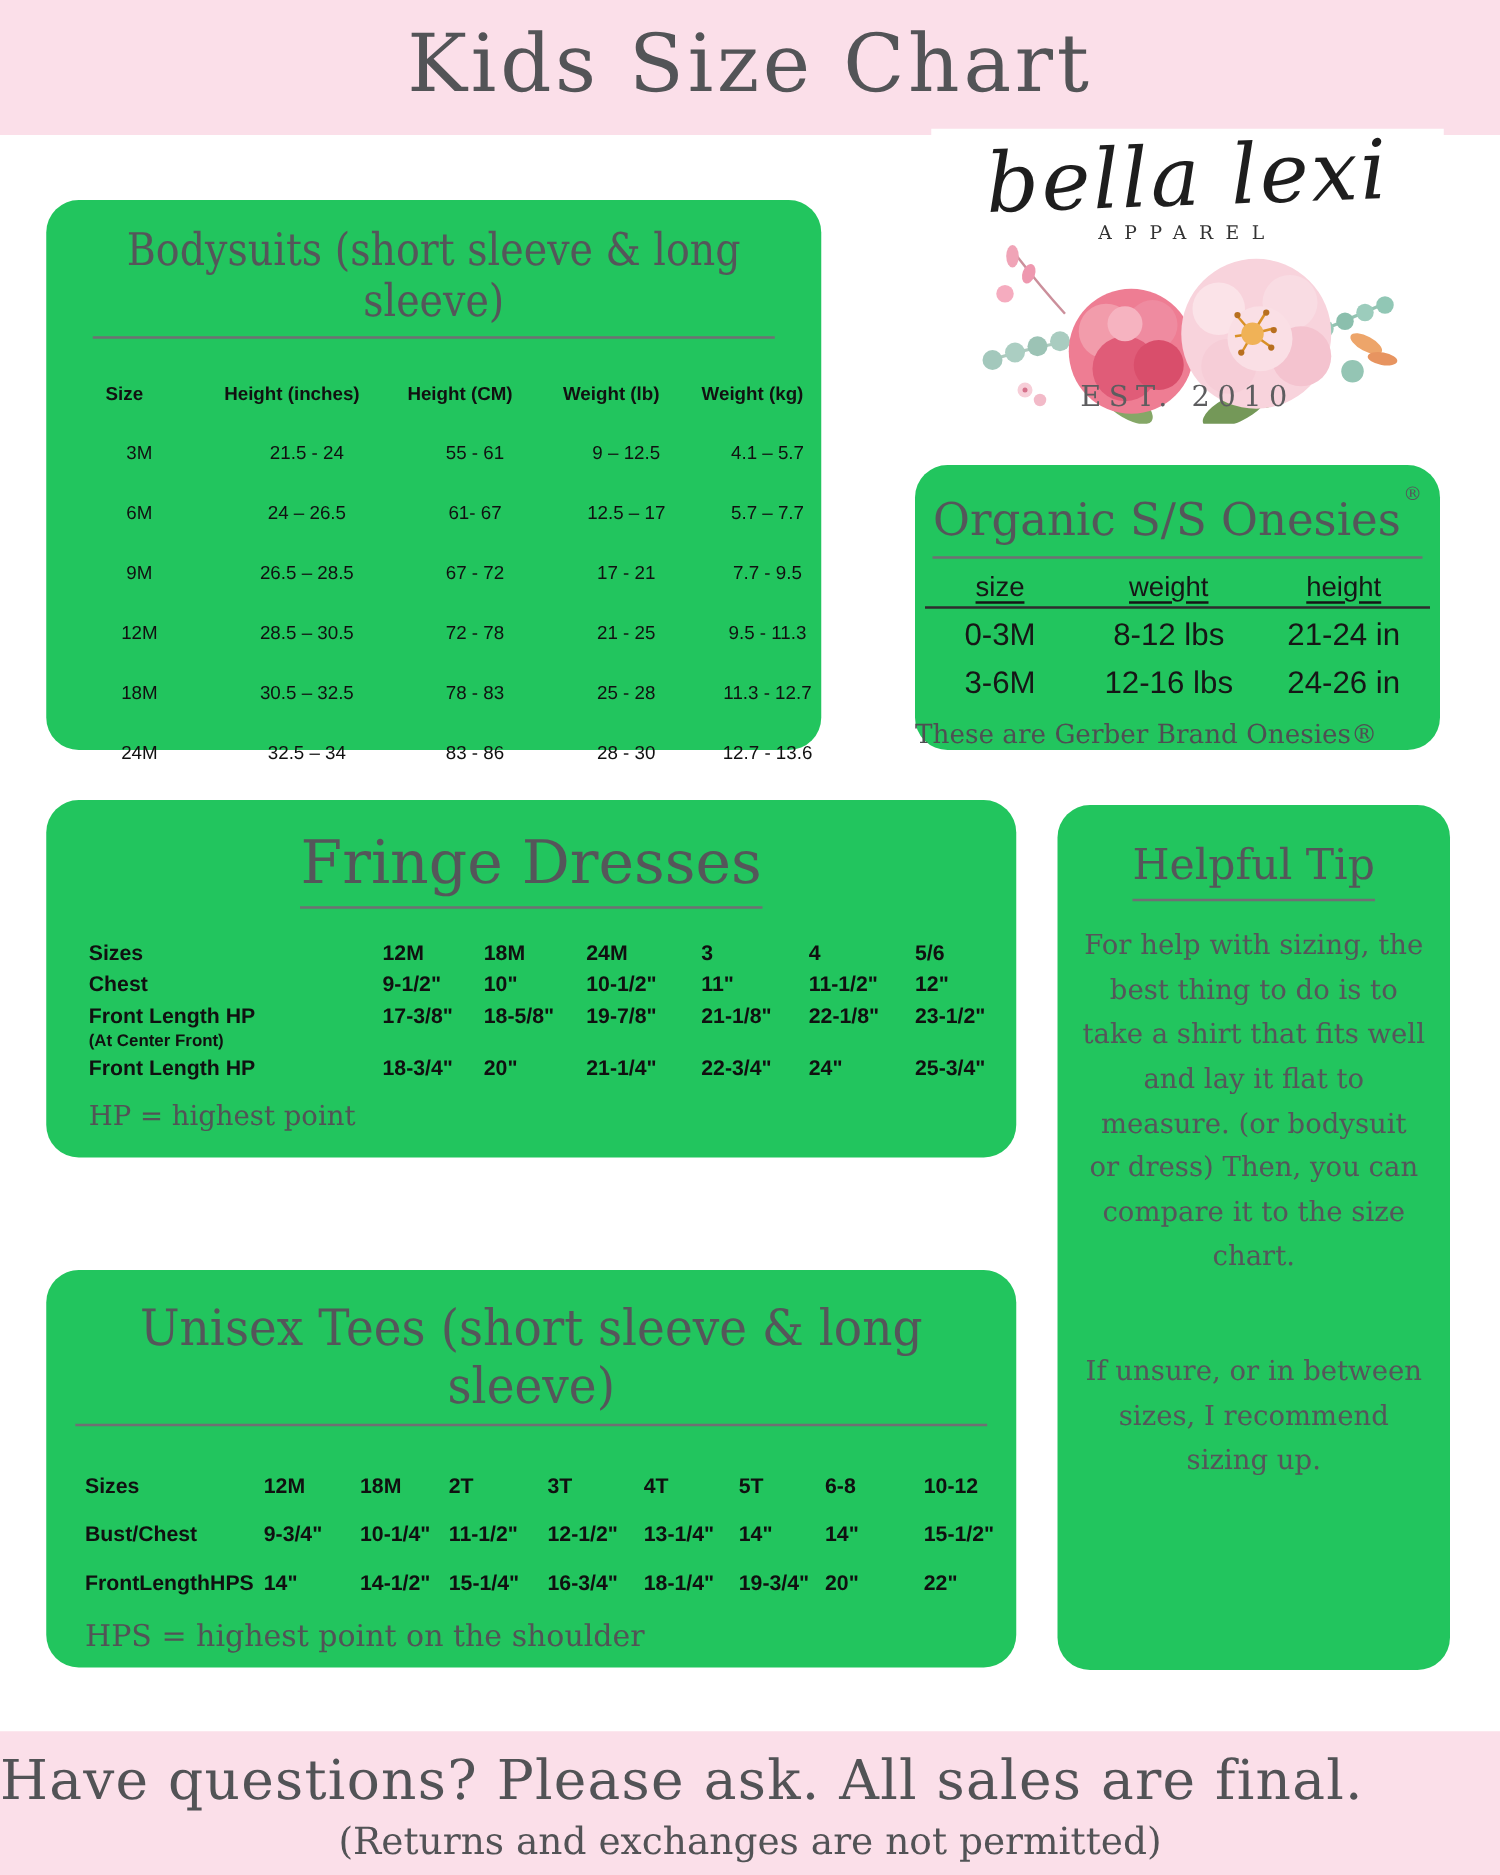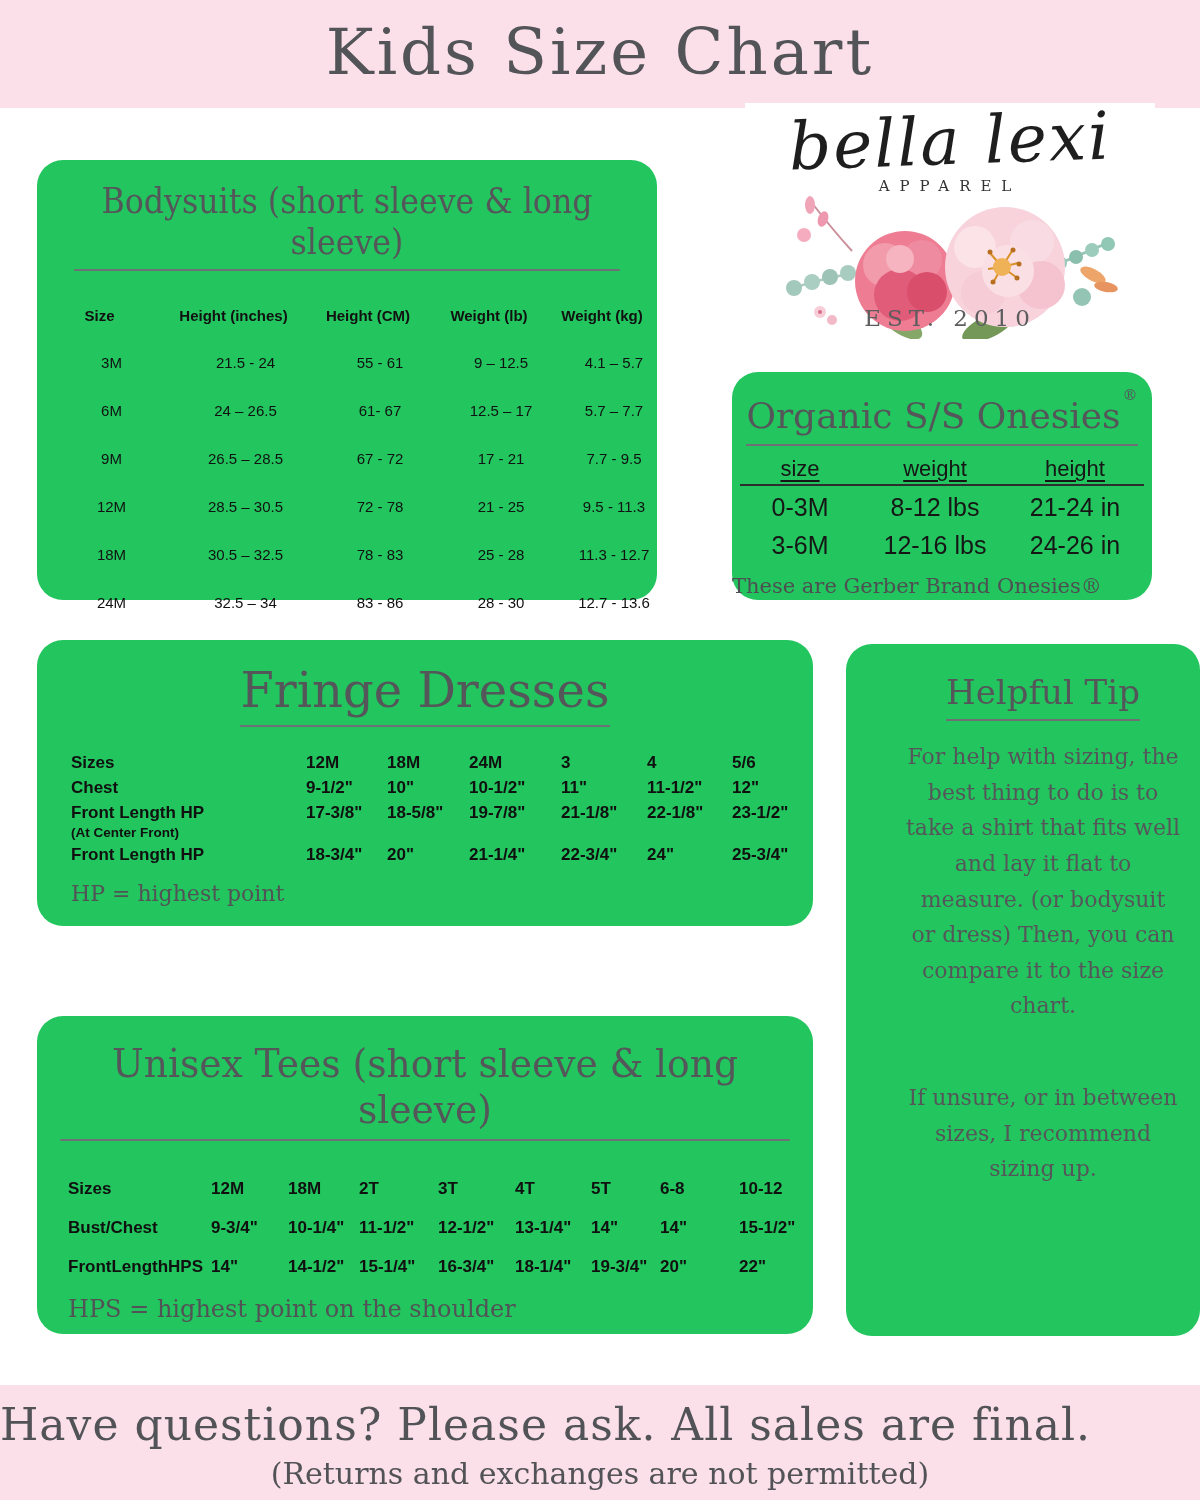--- a/index.html
+++ b/index.html
@@ -11,21 +11,21 @@
   .band{position:absolute;left:0;width:1200px;background:#fbdfe9;}
   .band.top{top:0;height:108px;}
   .band.bottom{top:1385px;height:115px;}
   .page-title{width:100%;text-align:center;font-size:64px;letter-spacing:3px;line-height:104px;color:#535457;}
 
   
   .panel{position:absolute;background:#22c55e;border-radius:26px;}
   #bodysuits-panel{left:37px;top:160px;width:620px;height:440px;}
   #onesies-panel{left:732px;top:372px;width:420px;height:228px;}
   #fringe-panel{left:37px;top:640px;width:776px;height:286px;}
-  #tip-panel{left:846px;top:644px;width:314px;height:692px;padding-left:40px;}
+  #tip-panel{left:846px;top:644px;width:314px;height:692px;}
   #tees-panel{left:37px;top:1016px;width:776px;height:318px;}
 
   h2{margin:0;text-align:center;font-weight:normal;}
   .underlined{display:inline-block;border-bottom:2px solid #6f7073;padding-bottom:7px;}
 
   
   #bodysuits-panel h2{margin-top:20px;font-size:36px;transform:scaleX(.88);}
   .bs-grid{display:grid;grid-template-columns:125px 143px 126px 116px 110px;justify-items:center;}
   .bs-head{margin-top:36px;font:bold 15px "Liberation Sans", sans-serif;color:#111;}
   .bs-rows{margin-top:30px;row-gap:31px;font:15px "Liberation Sans", sans-serif;color:#111;padding-left:12px;}

